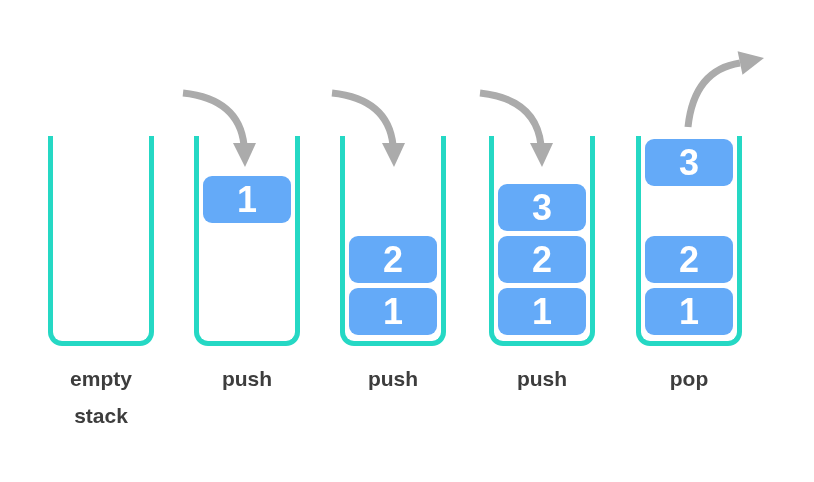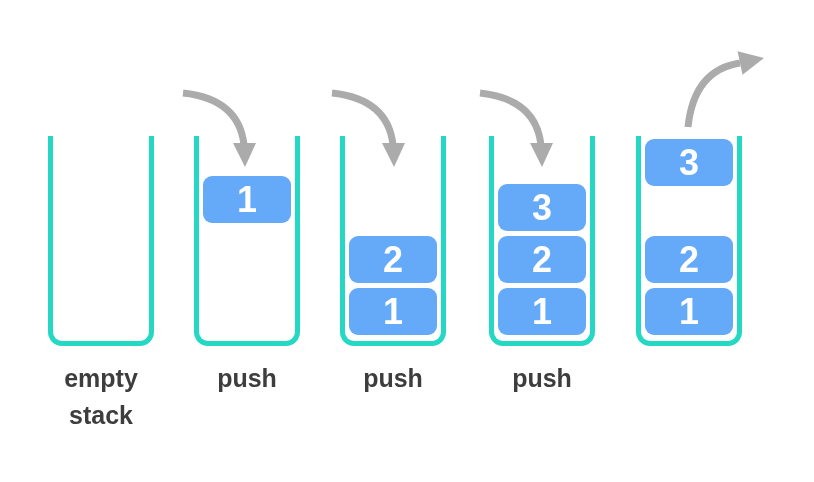--- a/index.html
+++ b/index.html
@@ -62,21 +62,21 @@
   .pos-float { top: 40px; }   
   .pos-r1    { top: 48px; }   
   .pos-r2    { top: 100px; }  
   .pos-r3    { top: 152px; }  
   
   .label {
     position: absolute;
     top: 224px;
     left: 50%;
     transform: translateX(-50%);
-    font-size: 25px;
+    font-size: 21px;
     font-weight: bold;
     color: var(--label-text);
     text-align: center;
     white-space: pre-line;
     line-height: 37px;
   }
   
   .arrow { position: absolute; overflow: visible; }
   .push-a1 { left: 179px; top: 85px; }
   .push-a2 { left: 328px; top: 85px; }
@@ -138,15 +138,16 @@
     <div class="box pos-r2">2</div>
     <div class="box pos-r3">1</div>
     <div class="label">push</div>
   </div>
 
   <div class="stack s5">
     <div class="walls"></div>
     <div class="box pos-rim">3</div>
     <div class="box pos-r2">2</div>
     <div class="box pos-r3">1</div>
+    <div class="label">pop</div>
   </div>
 
 </div>
 
 </body></html>

